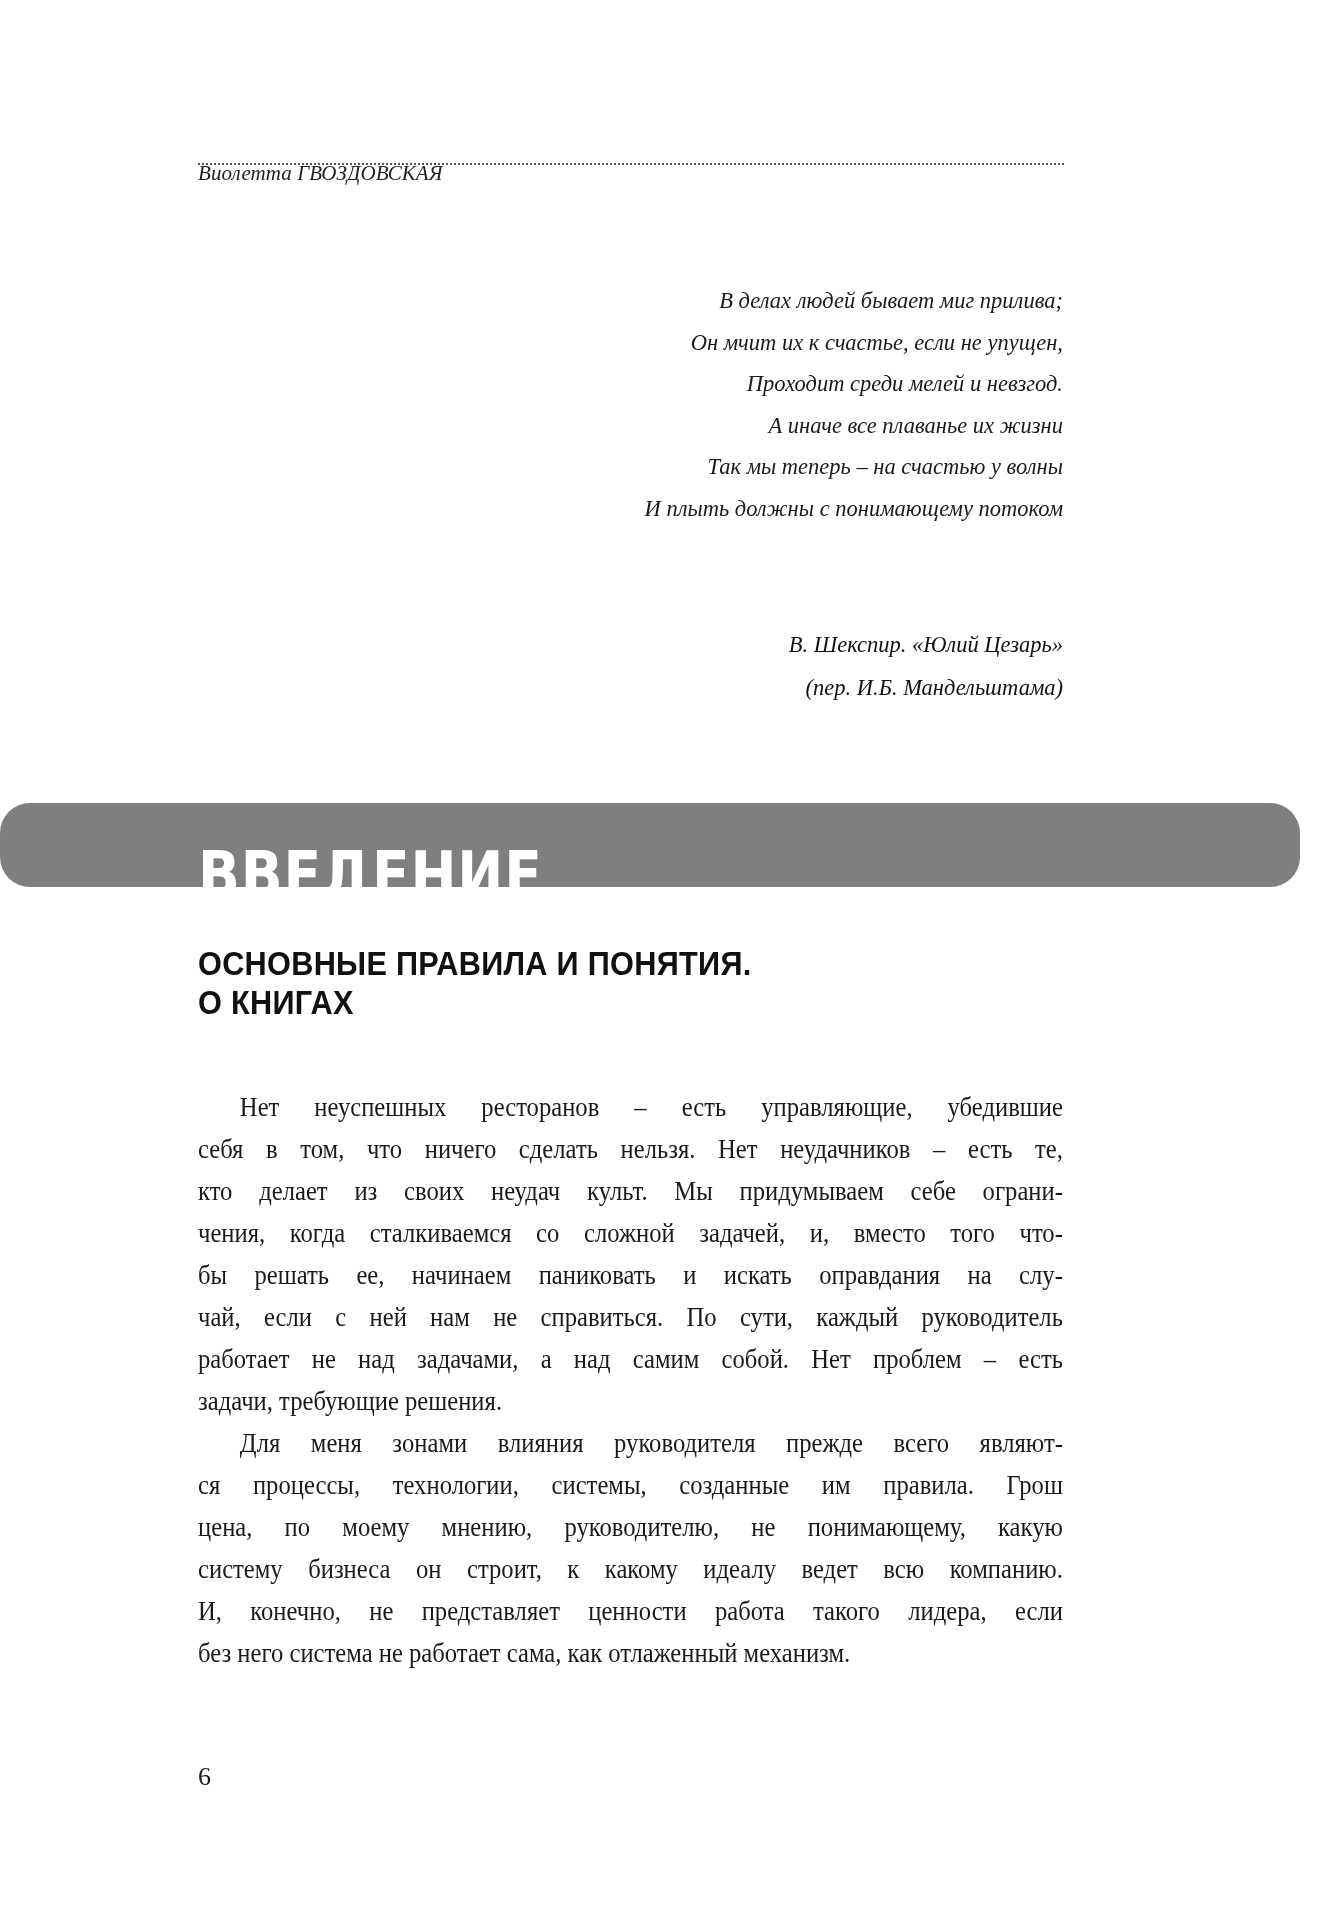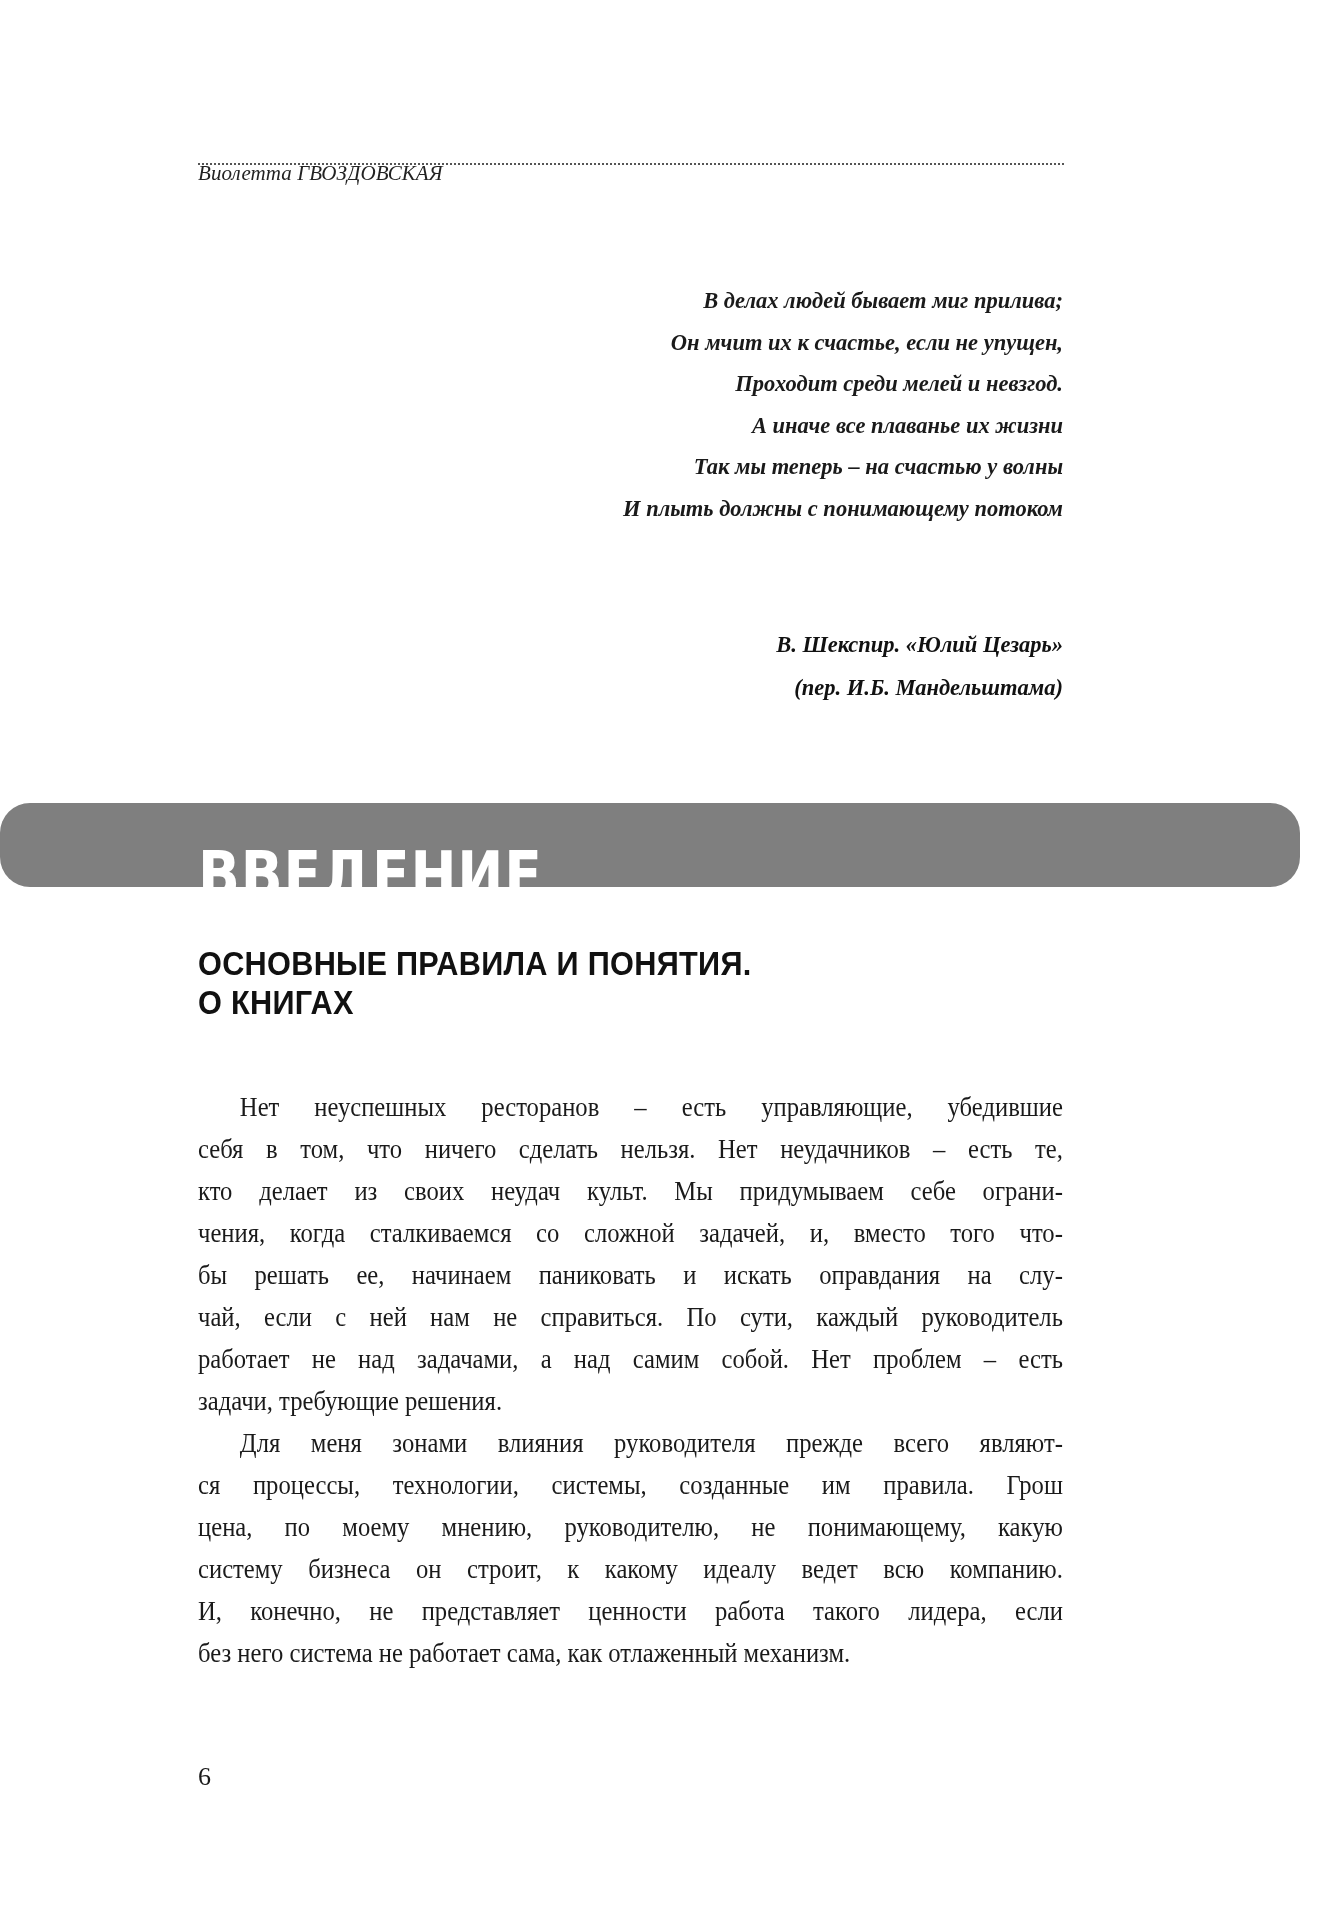--- a/index.html
+++ b/index.html
@@ -14,28 +14,28 @@
   }
   .head-rule {
     position:absolute; left:198px; top:163px; width:866px; height:0;
     border-top:2px dotted #555;
   }
 
   .epigraph {
     position:absolute; right:276px; top:280px; width:560px;
     font-family:"Liberation Serif", "DejaVu Serif", serif;
     font-style:italic; font-size:22.5px; line-height:41.5px;
-    text-align:right; color:#1a1a1a;font-weight:bold;
+    text-align:right; color:#1a1a1a;
   }
   .epigraph .line { display:block; white-space:nowrap; }
 
   .attribution {
     position:absolute; right:276px; top:623px; width:560px;
     font-family:"Liberation Serif", "DejaVu Serif", serif;
-    font-style:italic; font-weight:bold; font-size:22.5px; line-height:43px;
+    font-style:italic; font-weight:normal; font-size:22.5px; line-height:43px;
     text-align:right; color:#111;
   }
   .attribution .line { display:block; white-space:nowrap; }
 
   .chapter-banner {
     position:absolute; left:0; top:803px; width:1300px; height:84px;
     background:#7f7f7f; overflow:hidden;border-radius:30px;
   }
   .chapter-title {
     position:absolute; left:198px; top:40px;

